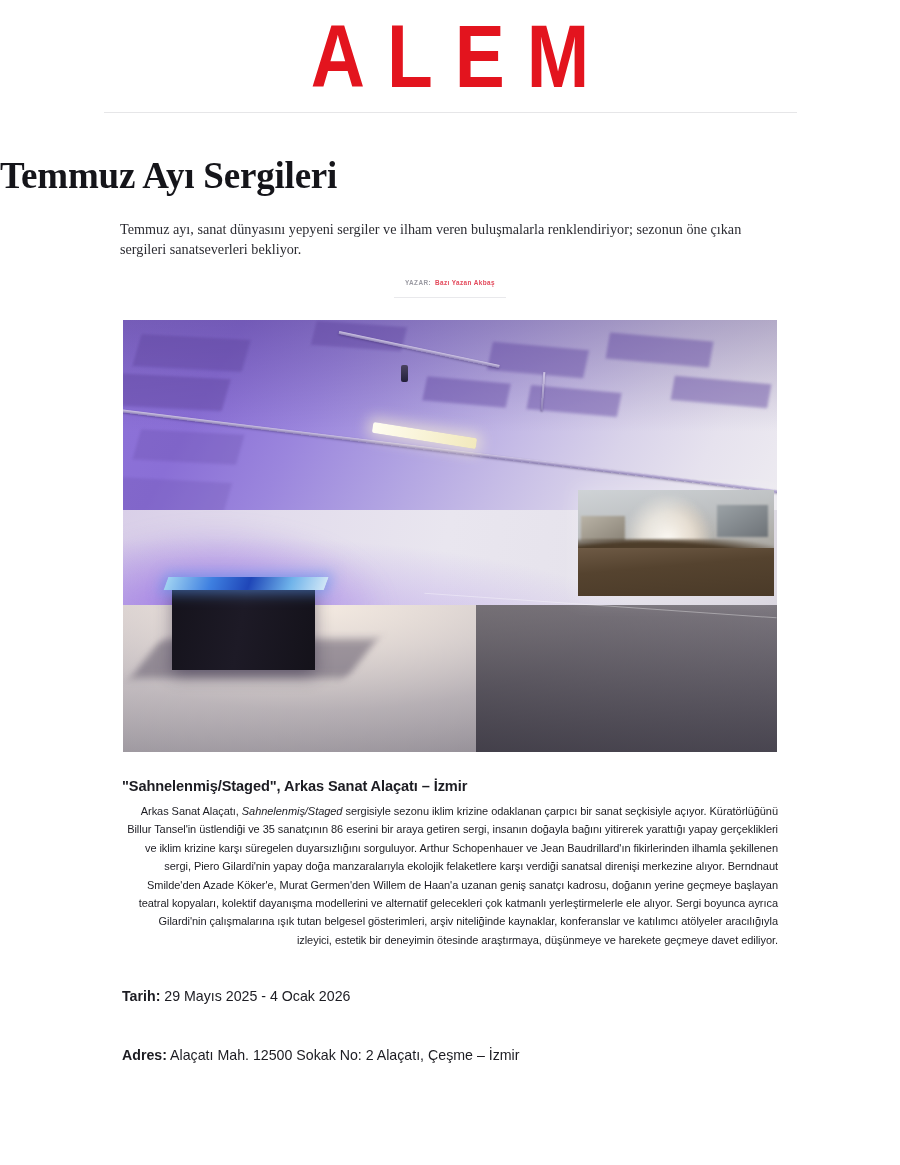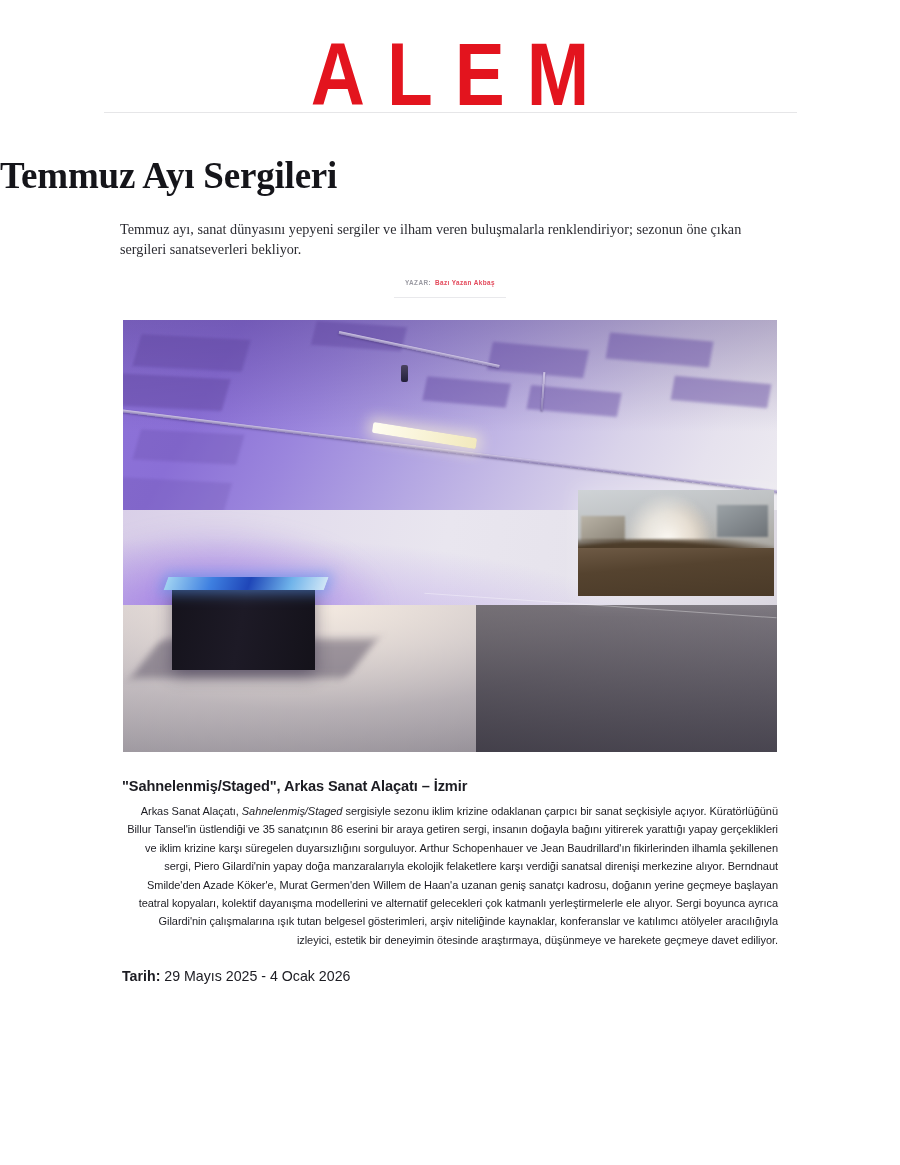--- a/index.html
+++ b/index.html
@@ -7,21 +7,21 @@
     width:900px; height:1165px;
     background:#ffffff;
     font-family:"Liberation Sans", sans-serif;
     overflow:hidden;
   }
   .page { position:relative; width:900px; height:1165px; background:#fff; }
 
   
   .masthead {
     height:112px;
-    display:flex; align-items:flex-end; justify-content:center;
+    display:flex; align-items:center; justify-content:center;
   }
   .logo {
     font-family:"Liberation Sans", sans-serif;
     font-weight:700;
     font-size:75px;
     line-height:1;
     color:#e3141e;
     letter-spacing:22px;
     text-indent:22px;
     transform:scaleY(1.18);
@@ -219,21 +219,21 @@
     font-size:14.6px; font-weight:700; line-height:1.5;
     letter-spacing:-0.1px;
     margin-bottom:4px;
   }
   .body-p {
     font-size:11px; line-height:1.68;
     letter-spacing:-0.05px;
     text-align:right;
   }
   .body-p em { font-style:italic; }
-  .meta { font-size:14.2px; line-height:1.6; margin-top:16px; }
+  .meta { font-size:14.2px; line-height:1.6; margin-top:36px; }
   .meta b { font-weight:700; }
 </style>
 </head>
 <body>
 
 <div class="page">
 
   <header class="masthead">
     <div class="logo">ALEM</div>
   </header>
@@ -295,15 +295,16 @@
 
     </div>
   </figure>
 
   <div class="content">
     <h2 class="sec-title">"Sahnelenmiş/Staged", Arkas Sanat Alaçatı – İzmir</h2>
     <p class="body-p"><span>Arkas Sanat Alaçatı, </span><em>Sahnelenmiş/Staged</em><span> sergisiyle sezonu iklim krizine odaklanan çarpıcı bir sanat seçkisiyle açıyor. Küratörlüğünü Billur Tansel'in üstlendiği ve 35 sanatçının 86 eserini bir araya getiren sergi, insanın doğayla bağını yitirerek yarattığı yapay gerçeklikleri ve iklim krizine karşı süregelen duyarsızlığını sorguluyor. Arthur Schopenhauer ve Jean Baudrillard'ın fikirlerinden ilhamla şekillenen sergi, Piero Gilardi'nin yapay doğa manzaralarıyla ekolojik felaketlere karşı verdiği sanatsal direnişi merkezine alıyor. Berndnaut Smilde'den Azade Köker'e, Murat Germen'den Willem de Haan'a uzanan geniş sanatçı kadrosu, doğanın yerine geçmeye başlayan teatral kopyaları, kolektif dayanışma modellerini ve alternatif gelecekleri çok katmanlı yerleştirmelerle ele alıyor. Sergi boyunca ayrıca Gilardi'nin çalışmalarına ışık tutan belgesel gösterimleri, arşiv niteliğinde kaynaklar, konferanslar ve katılımcı atölyeler aracılığıyla izleyici, estetik bir deneyimin ötesinde araştırmaya, düşünmeye ve harekete geçmeye davet ediliyor.</span></p>
 
     <p class="meta"><b>Tarih:</b><span> 29 Mayıs 2025 - 4 Ocak 2026</span></p>
 
+    <p class="meta"><b>Adres:</b><span> Alaçatı Mah. 12500 Sokak No: 2 Alaçatı, Çeşme – İzmir</span></p>
   </div>
 
 </div>
 
 </body></html>

